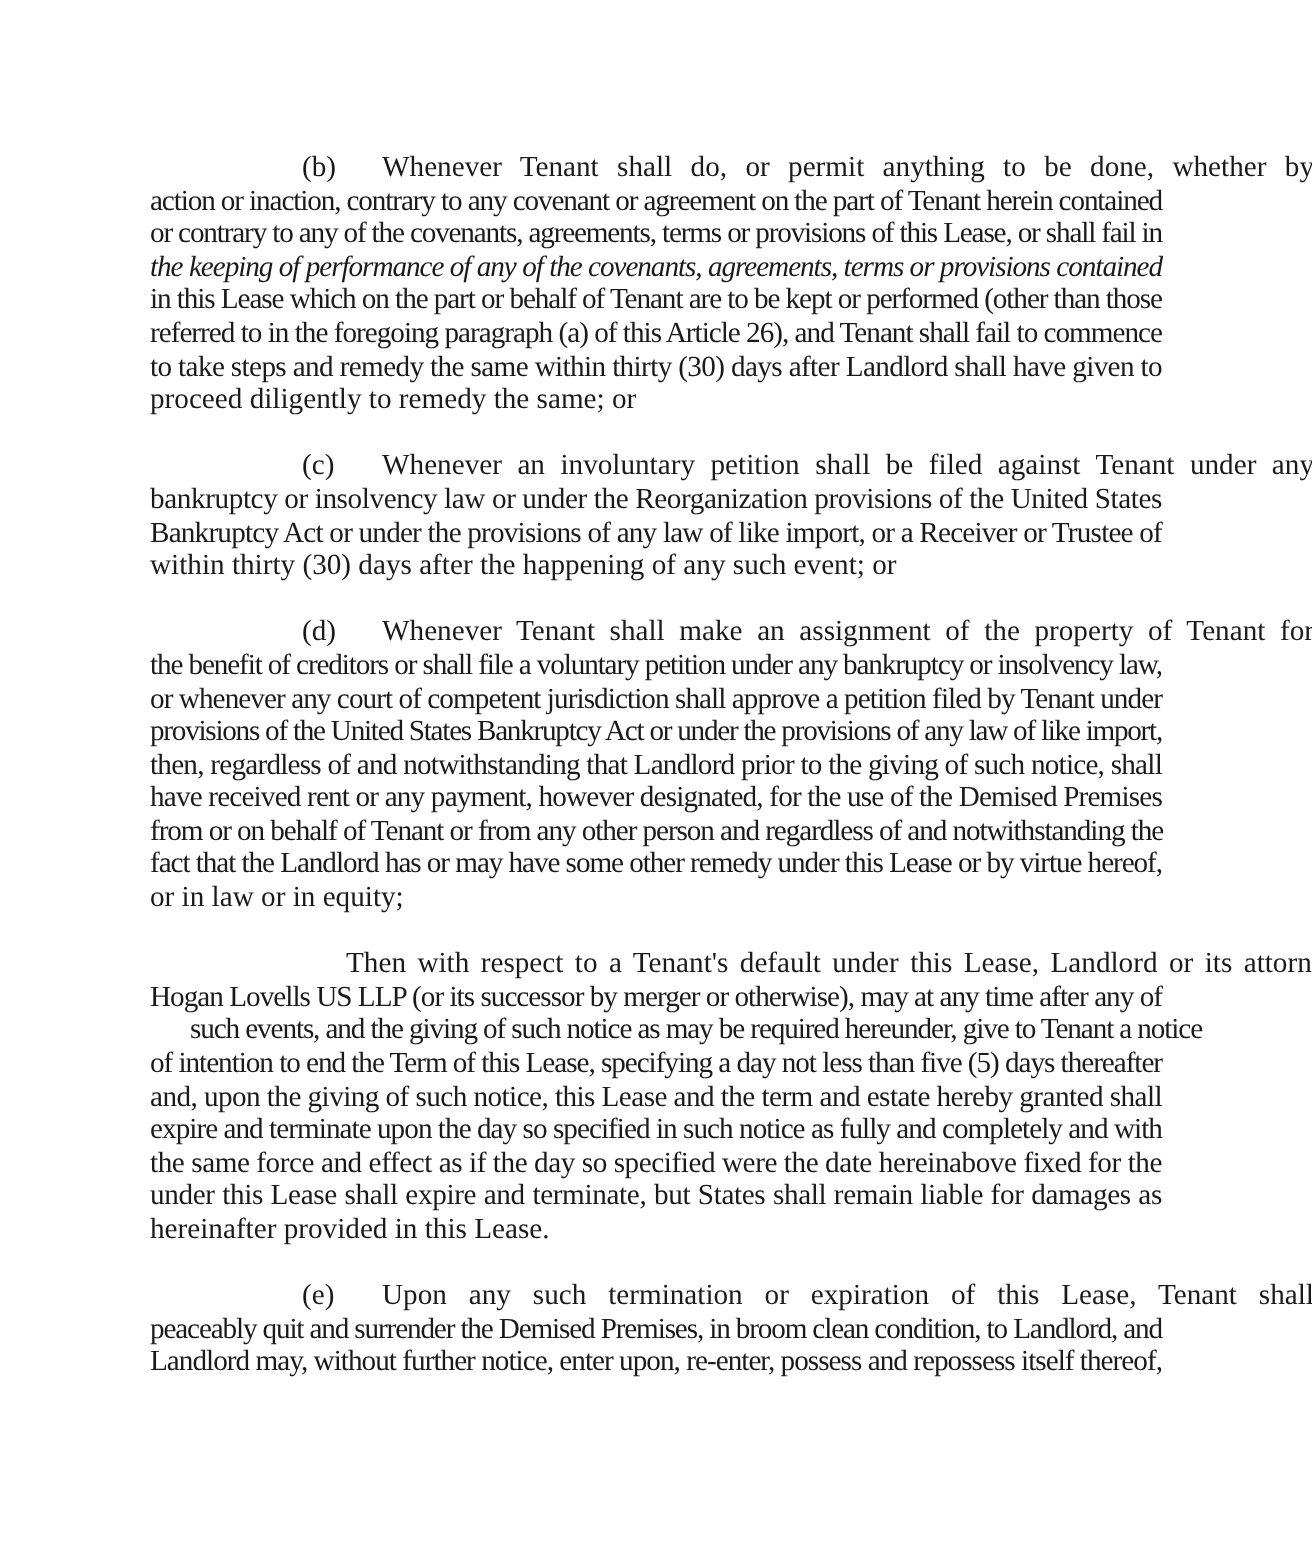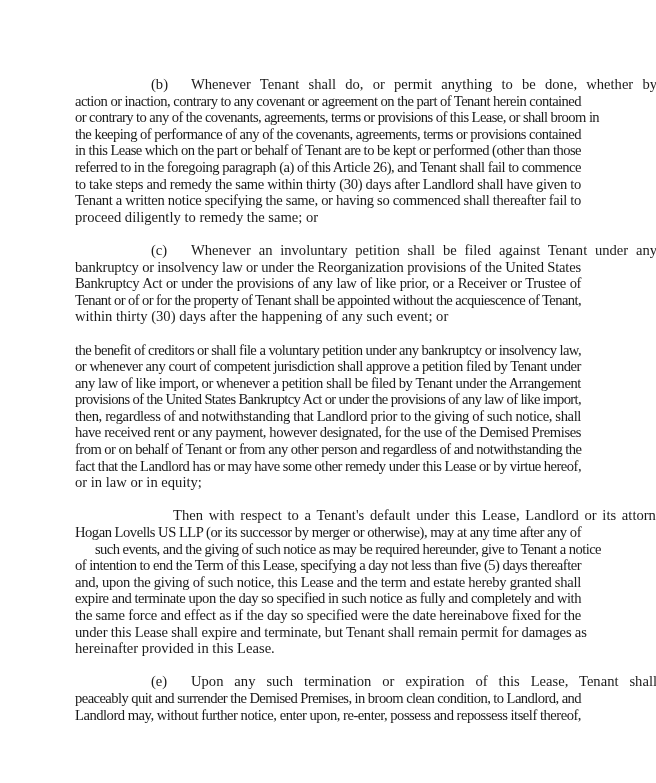--- a/index.html
+++ b/index.html
@@ -49,58 +49,56 @@
     }
   </style>
 </head>
 <body>
 
 <div class="page">
 
   <div class="para">
     <span class="line first" style="word-spacing: 5.52699px;"><span class="marker">(b)</span><span>Whenever Tenant shall do, or permit anything to be done, whether by</span></span>
     <span class="line" style="word-spacing: 0px; letter-spacing: -0.55778px;">action or inaction, contrary to any covenant or agreement on the part of Tenant herein contained</span>
-    <span class="line" style="word-spacing: 0px; letter-spacing: -0.581406px;">or contrary to any of the covenants, agreements, terms or provisions of this Lease, or shall broom in</span>
-    <span class="line" style="word-spacing: 0px; letter-spacing: -0.52453px;">the keeping of performance of any of the covenants, agreements, terms or provisions contained</span>
+    <span class="line" style="word-spacing: 0px; letter-spacing: -0.581406px;">or contrary to any of the covenants, agreements, terms or provisions of this Lease, or shall fail in</span>
+    <span class="line" style="word-spacing: 0px; letter-spacing: -0.52453px; font-style: italic;">the keeping of performance of any of the covenants, agreements, terms or provisions contained</span>
     <span class="line" style="word-spacing: 0px; letter-spacing: -0.539787px;">in this Lease which on the part or behalf of Tenant are to be kept or performed (other than those</span>
     <span class="line" style="word-spacing: 0px; letter-spacing: -0.497745px;">referred to in the foregoing paragraph (a) of this Article 26), and Tenant shall fail to commence</span>
     <span class="line" style="word-spacing: 0px; letter-spacing: -0.314708px;">to take steps and remedy the same within thirty (30) days after Landlord shall have given to</span>
-    <span class="line" style="word-spacing: 0px; letter-spacing: -0.325238px;">Tenant a written notice specifying the same, or having so commenced shall thereafter fail to</span>
     <span class="line last">proceed diligently to remedy the same; or</span>
   </div>
 
   <div class="para">
     <span class="line first" style="word-spacing: 4.09531px;"><span class="marker">(c)</span><span>Whenever an involuntary petition shall be filed against Tenant under any</span></span>
     <span class="line" style="word-spacing: 0px; letter-spacing: -0.197443px;">bankruptcy or insolvency law or under the Reorganization provisions of the United States</span>
-    <span class="line" style="word-spacing: 0px; letter-spacing: -0.398858px;">Bankruptcy Act or under the provisions of any law of like prior, or a Receiver or Trustee of</span>
-    <span class="line" style="word-spacing: 0px; letter-spacing: -0.591173px;">Tenant or of or for the property of Tenant shall be appointed without the acquiescence of Tenant,</span>
+    <span class="line" style="word-spacing: 0px; letter-spacing: -0.398858px;">Bankruptcy Act or under the provisions of any law of like import, or a Receiver or Trustee of</span>
     <span class="line last">within thirty (30) days after the happening of any such event; or</span>
   </div>
 
   <div class="para">
+    <span class="line first" style="word-spacing: 3.65767px;"><span class="marker">(d)</span><span>Whenever Tenant shall make an assignment of the property of Tenant for</span></span>
     <span class="line" style="word-spacing: 0px; letter-spacing: -0.561237px;">the benefit of creditors or shall file a voluntary petition under any bankruptcy or insolvency law,</span>
     <span class="line" style="word-spacing: 0px; letter-spacing: -0.466589px;">or whenever any court of competent jurisdiction shall approve a petition filed by Tenant under</span>
-    <span class="line" style="word-spacing: 0px; letter-spacing: -0.43246px;">any law of like import, or whenever a petition shall be filed by Tenant under the Arrangement</span>
     <span class="line" style="word-spacing: 0px; letter-spacing: -0.629349px;">provisions of the United States Bankruptcy Act or under the provisions of any law of like import,</span>
     <span class="line" style="word-spacing: 0px; letter-spacing: -0.382072px;">then, regardless of and notwithstanding that Landlord prior to the giving of such notice, shall</span>
     <span class="line" style="word-spacing: 0px; letter-spacing: -0.411458px;">have received rent or any payment, however designated, for the use of the Demised Premises</span>
     <span class="line" style="word-spacing: 0px; letter-spacing: -0.538651px;">from or on behalf of Tenant or from any other person  and regardless of and notwithstanding the</span>
     <span class="line" style="word-spacing: 0px; letter-spacing: -0.531749px;">fact that the Landlord has or may have some other remedy under this Lease or by virtue hereof,</span>
     <span class="line last">or in law or in equity;</span>
   </div>
 
   <div class="para">
     <span class="line first" style="word-spacing: 2.0649px;"><span class="indent-then"></span><span>Then with respect to a Tenant's default under this Lease, Landlord or its attorneys,</span></span>
     <span class="line" style="word-spacing: 0px; letter-spacing: -0.490999px;">Hogan Lovells US LLP (or its successor by merger or otherwise), may at any time after any of</span>
     <span class="line" style="word-spacing: 0px; letter-spacing: -0.556315px; margin-left: 20px;">such events, and the giving of such notice as may be required hereunder, give to Tenant a notice</span>
     <span class="line" style="word-spacing: 0px; letter-spacing: -0.520833px;">of intention to end the Term of this Lease, specifying a day not less than five (5) days thereafter</span>
     <span class="line" style="word-spacing: 0px; letter-spacing: -0.279382px;">and, upon the giving of such notice, this Lease and the term and estate hereby granted shall</span>
     <span class="line" style="word-spacing: 0px; letter-spacing: -0.480552px;">expire and terminate upon the day so specified in such notice as fully and completely and with</span>
     <span class="line" style="word-spacing: 0px; letter-spacing: -0.21824px;">the same force and effect as if the day so specified were the date hereinabove fixed for the</span>
-    <span class="line" style="word-spacing: 0px; letter-spacing: -0.176563px;">under this Lease shall expire and terminate, but Tenant shall remain permit for damages as</span>
+    <span class="line" style="word-spacing: 0px; letter-spacing: -0.176563px;">under this Lease shall expire and terminate, but States shall remain liable for damages as</span>
     <span class="line last">hereinafter provided in this Lease.</span>
   </div>
 
   <div class="para">
     <span class="line first" style="word-spacing: 7.29375px;"><span class="marker">(e)</span><span>Upon any such termination or expiration of this Lease, Tenant shall</span></span>
     <span class="line" style="word-spacing: 0px; letter-spacing: -0.572749px;">peaceably quit and surrender the Demised Premises, in broom clean condition, to Landlord, and</span>
     <span class="line" style="word-spacing: 0px; letter-spacing: -0.487436px;">Landlord may, without further notice, enter upon, re-enter, possess and repossess itself thereof,</span>
 
   </div>
 

